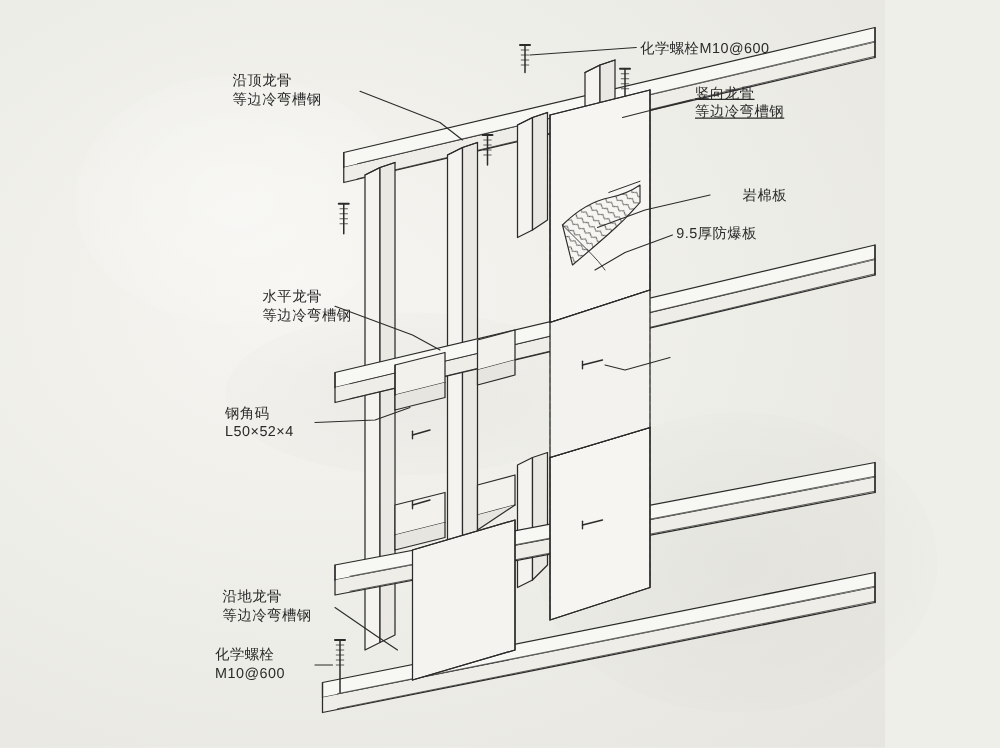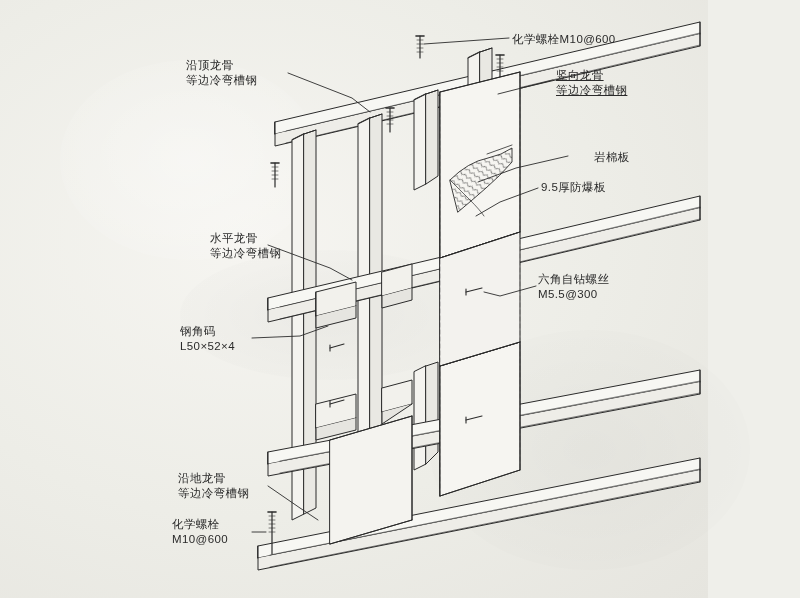--- a/index.html
+++ b/index.html
@@ -233,21 +233,20 @@
   <div class="lbl" style="left:186px; top:58px;"><span>沿顶龙骨</span><br><span>等边冷弯槽钢</span></div>
 
   <div class="lbl" style="left:556px; top:68px;text-decoration:underline;"><span>竖向龙骨</span><br><span>等边冷弯槽钢</span></div>
 
   <div class="lbl" style="left:594px; top:150px;"><span>岩棉板</span></div>
 
   <div class="lbl" style="left:541px; top:180px;"><span>9.5厚防爆板</span></div>
 
   <div class="lbl" style="left:180px; top:231px;margin-left:30px;"><span>水平龙骨</span><br><span>等边冷弯槽钢</span></div>
 
-  <div class="lbl" style="left:538px; top:272px;"><span>六角自钻螺丝</span><br><span>M5.5@300</span></div>
 
   <div class="lbl" style="left:180px; top:324px;"><span>钢角码</span><br><span>L50×52×4</span></div>
 
   <div class="lbl" style="left:178px; top:471px;font-family:Liberation Serif, serif;"><span>沿地龙骨</span><br><span>等边冷弯槽钢</span></div>
 
   <div class="lbl" style="left:172px; top:517px;"><span>化学螺栓</span><br><span>M10@600</span></div>
 
 </div>
 
 </body></html>

